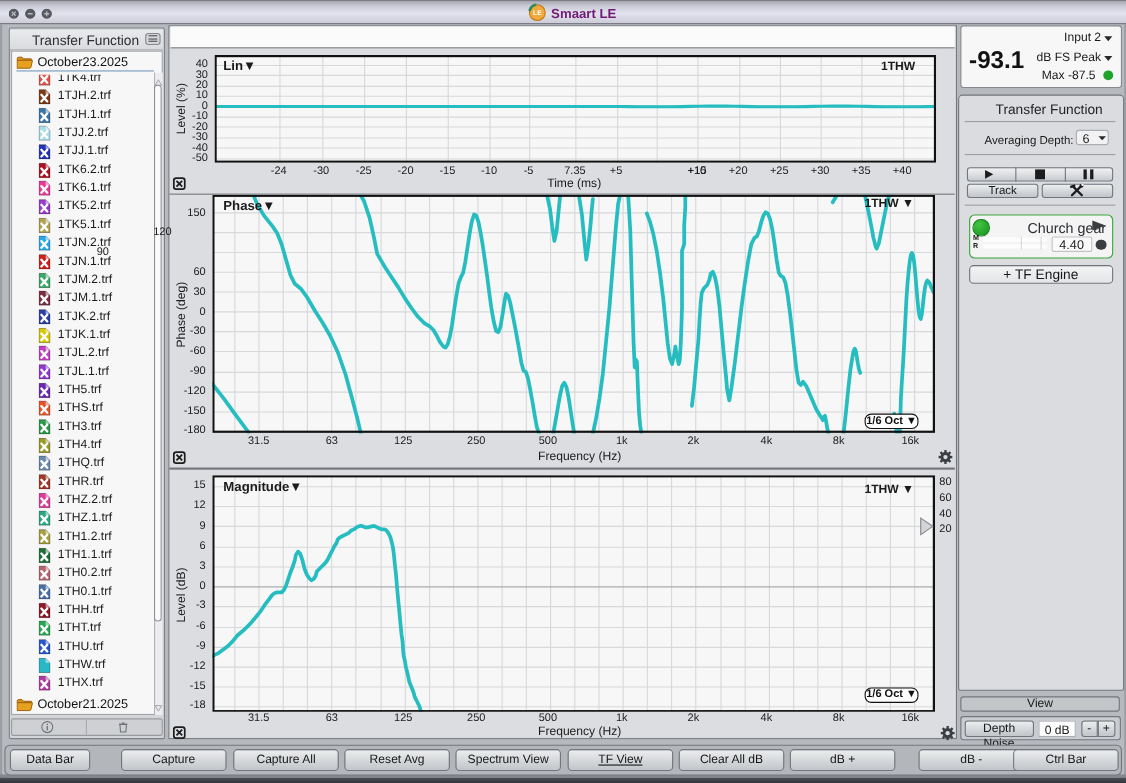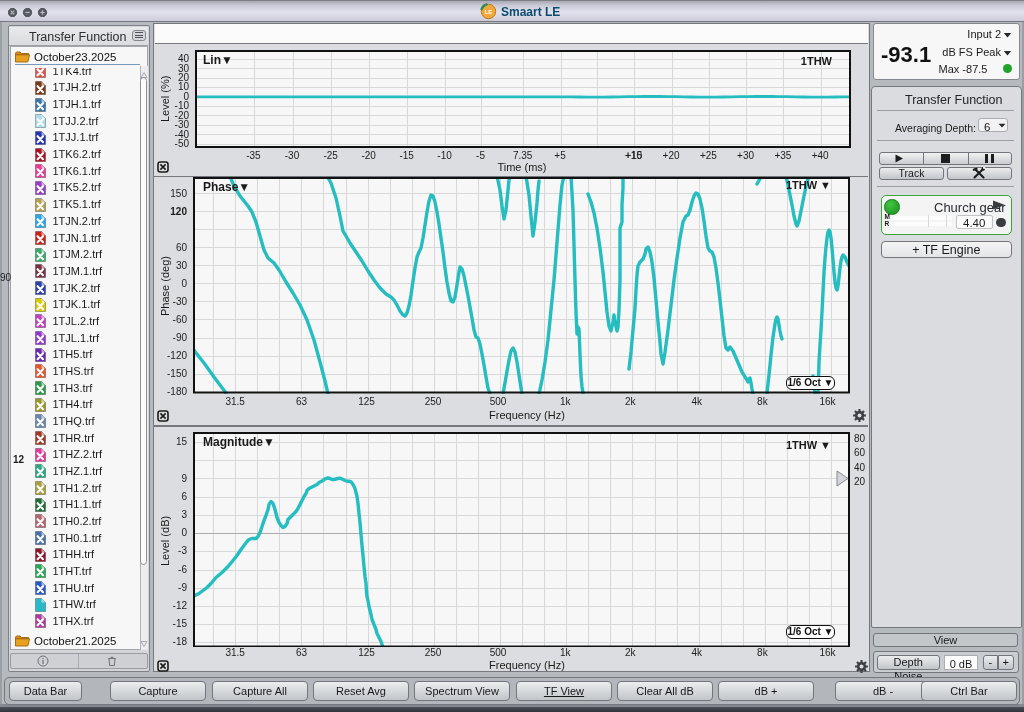--- a/index.html
+++ b/index.html
@@ -17,21 +17,21 @@
     <circle cx="34.5" cy="4.5" r="4.2" fill="#585c62" stroke="#42464c" stroke-width="0.8"></circle>
     <path d="M2.7 2.7 L6.3 6.3 M6.3 2.7 L2.7 6.3" stroke="#b8babd" stroke-width="1.1"></path>
     <path d="M17.3 4.5 L21.7 4.5" stroke="#b8babd" stroke-width="1.2"></path>
     <path d="M32.3 4.5 L36.7 4.5 M34.5 2.3 L34.5 6.7" stroke="#b8babd" stroke-width="1.2"></path>
   </svg>
 <svg style="left:480px;top:3px" width="17" height="17" viewBox="0 0 17 17">
     <circle cx="8.5" cy="8.5" r="7.2" fill="#f2a93b" stroke="#c07818" stroke-width="1"></circle>
     <path d="M1.6 6.2 A 7.3 7.3 0 0 1 6.6 1.4" stroke="#2e8b57" stroke-width="2.4" fill="none" stroke-linecap="round"></path>
     <text x="8.5" y="11" font-size="6" font-weight="bold" fill="#fff" text-anchor="middle" font-family="Liberation Sans">LE</text>
   </svg>
-<div class="txt" style="left:501px;top:5px;font-size:12px;font-weight:bold;color:#0c4a6e;">Smaart LE</div>
+<div class="txt" style="left:501px;top:5px;font-size:12px;font-weight:bold;color:#701a75;">Smaart LE</div>
 <div class="" style="left:0px;top:22px;width:2px;height:690px;background:#9b9ea4;"></div>
 <div class="" style="left:1022px;top:22px;width:2px;height:690px;background:#9b9ea4;"></div>
 <div class="" style="left:0px;top:704px;width:1024px;height:3px;background:#85888e;"></div>
 <div class="" style="left:0px;top:707px;width:1024px;height:5px;background:linear-gradient(#4c4f55,#303338);"></div>
 <div class="" style="left:7.5px;top:25px;width:142.0px;height:646.5px;background:#d3d5d8;border:1.5px solid #7e8187;border-radius:2px;"></div>
 <div class="" style="left:9.0px;top:26.5px;width:139.0px;height:19.5px;background:linear-gradient(#e9eaec,#d9dbde);border-bottom:1px solid #9da0a5;"></div>
 <div class="txt" style="left:29px;top:29.5px;font-size:12.5px;color:#2c2e31;">Transfer Function</div>
 <div class="" style="left:132px;top:29.5px;width:13.5px;height:11.5px;background:#d4d6d9;border:1px solid #84878c;border-radius:3px;"></div>
 <div class="" style="left:134.5px;top:32.0px;width:8.5px;height:1.2px;background:#4e5156;"></div>
 <div class="" style="left:134.5px;top:34.5px;width:8.5px;height:1.2px;background:#4e5156;"></div>
@@ -310,21 +310,21 @@
 <div class="tick" style="left:0px;top:53.1px;font-size:10px;width:189px;text-align:right;">40</div>
 <div class="tick" style="left:0px;top:62.5px;font-size:10px;width:189px;text-align:right;">30</div>
 <div class="tick" style="left:0px;top:72.0px;font-size:10px;width:189px;text-align:right;">20</div>
 <div class="tick" style="left:0px;top:81.4px;font-size:10px;width:189px;text-align:right;">10</div>
 <div class="tick" style="left:0px;top:90.9px;font-size:10px;width:189px;text-align:right;">0</div>
 <div class="tick" style="left:0px;top:100.3px;font-size:10px;width:189px;text-align:right;">-10</div>
 <div class="tick" style="left:0px;top:109.8px;font-size:10px;width:189px;text-align:right;">-20</div>
 <div class="tick" style="left:0px;top:119.2px;font-size:10px;width:189px;text-align:right;">-30</div>
 <div class="tick" style="left:0px;top:128.7px;font-size:10px;width:189px;text-align:right;">-40</div>
 <div class="tick" style="left:0px;top:138.1px;font-size:10px;width:189px;text-align:right;">-50</div>
-<div class="tick" style="left:239.4px;top:149.5px;font-size:10px;width:28px;text-align:center;">-35</div>
+<div class="tick" style="left:239.4px;top:149.5px;font-size:10px;width:28px;text-align:center;">-24</div>
 <div class="tick" style="left:278.0px;top:149.5px;font-size:10px;width:28px;text-align:center;">-30</div>
 <div class="tick" style="left:316.7px;top:149.5px;font-size:10px;width:28px;text-align:center;">-25</div>
 <div class="tick" style="left:354.7px;top:149.5px;font-size:10px;width:28px;text-align:center;">-20</div>
 <div class="tick" style="left:392.7px;top:149.5px;font-size:10px;width:28px;text-align:center;">-15</div>
 <div class="tick" style="left:430.6px;top:149.5px;font-size:10px;width:28px;text-align:center;">-10</div>
 <div class="tick" style="left:466.5px;top:149.5px;font-size:10px;width:28px;text-align:center;">-5</div>
 <div class="tick" style="left:508.70000000000005px;top:149.5px;font-size:10px;width:28px;text-align:center;">7.35</div>
 <div class="tick" style="left:546.0px;top:149.5px;font-size:10px;width:28px;text-align:center;">+5</div>
 <div class="tick" style="left:582.5px;top:149.5px;font-size:10px;width:28px;text-align:center;margin-left:37px;">+10</div>
 <div class="tick" style="left:619.8px;top:149.5px;font-size:10px;width:28px;text-align:center;">+15</div>
@@ -396,22 +396,22 @@
     <path d="M395.0 17.0 L398.0 25.0 L401.0 36.0 L404.0 51.0 L407.0 71.0 L410.0 95.0 L412.0 115.0 L414.0 135.0 L416.0 149.0 L418.0 154.0 L420.0 145.0 L421.0 138.0 L422.0 145.0 L424.0 154.0 L425.0 150.0 L426.0 133.0 L427.0 103.0 L427.0 73.0 L427.0 51.0 L428.0 48.0 L429.0 45.0 L429.0 28.0 L430.0 11.0 L430.0 -1.0" fill="none" stroke="#26bdc0" stroke-width="3.4" stroke-linejoin="round" stroke-linecap="round"></path>
     <path d="M436.0 192.0 L438.0 175.0 L440.0 153.0 L442.0 131.0 L443.0 113.0 L444.0 98.0 L445.0 89.0 L447.0 85.0 L450.0 82.0 L452.0 77.0 L453.0 72.0 L455.0 70.0 L457.0 75.0 L459.0 85.0 L461.0 101.0 L463.0 123.0 L465.0 145.0 L467.0 165.0 L468.0 177.0 L470.0 187.0 L472.0 175.0 L475.0 153.0 L478.0 128.0 L481.0 103.0 L484.0 81.0 L487.0 61.0 L490.0 45.0 L493.0 39.0 L495.0 38.0 L497.0 33.0 L499.0 25.0 L501.0 19.0 L503.0 16.0 L505.0 17.0 L507.0 22.0 L509.0 31.0 L511.0 44.0 L513.0 59.0 L515.0 71.0 L517.0 74.0 L519.0 75.0 L521.0 80.0 L523.0 91.0 L525.0 106.0 L527.0 123.0 L529.0 141.0 L531.0 159.0 L533.0 171.0 L535.0 173.0 L537.0 170.0 L540.0 174.0 L543.0 181.0 L546.0 188.0 L549.0 195.0 L552.0 200.0 L554.0 203.0 L555.0 205.0 L556.0 202.0 L557.0 201.0 L558.0 206.0 L559.0 212.0 L560.0 217.0" fill="none" stroke="#26bdc0" stroke-width="3.4" stroke-linejoin="round" stroke-linecap="round"></path>
     <path d="M564.0 7.0 L568.0 0.0 L571.0 -5.0" fill="none" stroke="#26bdc0" stroke-width="3.4" stroke-linejoin="round" stroke-linecap="round"></path>
     <path d="M593.0 -1.0 L596.0 13.0 L599.0 28.0 L601.0 39.0 L603.0 47.0 L604.0 49.0 L606.0 44.0 L608.0 34.0 L611.0 19.0 L614.0 5.0 L616.0 -1.0" fill="none" stroke="#26bdc0" stroke-width="3.4" stroke-linejoin="round" stroke-linecap="round"></path>
     <path d="M574.0 216.0 L576.0 198.0 L578.0 178.0 L580.0 160.0 L582.0 147.0 L583.0 142.0 L584.0 140.0 L585.0 142.0 L586.0 148.0 L587.0 154.0 L588.0 159.0 L589.0 162.0" fill="none" stroke="#26bdc0" stroke-width="3.4" stroke-linejoin="round" stroke-linecap="round"></path>
     <path d="M620.0 199.0 L621.0 208.0 L622.0 216.0" fill="none" stroke="#26bdc0" stroke-width="3.4" stroke-linejoin="round" stroke-linecap="round"></path>
     <path d="M625.0 216.0 L625.5 203.0 L626.0 185.0 L627.0 168.0 L628.0 153.0 L629.0 135.0 L630.0 115.0 L631.0 95.0 L632.0 81.0 L633.0 70.0 L634.0 61.0 L635.0 55.0 L636.0 53.0 L637.0 55.0 L638.0 61.0 L639.0 71.0 L640.0 83.0 L641.0 95.0 L642.0 105.0 L643.0 111.0 L644.0 113.0 L645.0 109.0 L646.0 100.0 L647.0 91.0 L648.0 84.0 L649.0 80.0 L650.0 78.0 L652.0 80.0 L654.0 85.0 L656.0 89.0 L657.0 87.0" fill="none" stroke="#26bdc0" stroke-width="3.4" stroke-linejoin="round" stroke-linecap="round"></path>
     <rect x="1" y="1" width="655" height="214.5" fill="none" stroke="#111" stroke-width="2"></rect>
   </svg>
 <div class="tick" style="left:0px;top:187.5px;font-size:10px;width:187px;text-align:right;">150</div>
-<div class="tick" style="left:0px;top:205.6px;font-size:10px;width:187px;text-align:right;font-weight:bold;">120</div>
-<div class="tick" style="left:0px;top:223.6px;font-size:10px;width:187px;text-align:left;margin-top:48px;">90</div>
+<div class="tick" style="left:0px;top:205.6px;font-size:10px;width:156px;text-align:right;">120</div>
+<div class="tick" style="left:0px;top:223.6px;font-size:10px;width:187px;text-align:center;">90</div>
 <div class="tick" style="left:0px;top:241.7px;font-size:10px;width:187px;text-align:right;">60</div>
 <div class="tick" style="left:0px;top:259.8px;font-size:10px;width:187px;text-align:right;">30</div>
 <div class="tick" style="left:0px;top:277.9px;font-size:10px;width:187px;text-align:right;">0</div>
 <div class="tick" style="left:0px;top:295.9px;font-size:10px;width:187px;text-align:right;">-30</div>
 <div class="tick" style="left:0px;top:314.0px;font-size:10px;width:187px;text-align:right;">-60</div>
 <div class="tick" style="left:0px;top:332.1px;font-size:10px;width:187px;text-align:right;">-90</div>
 <div class="tick" style="left:0px;top:350.1px;font-size:10px;width:187px;text-align:right;">-120</div>
 <div class="tick" style="left:0px;top:368.2px;font-size:10px;width:187px;text-align:right;">-150</div>
 <div class="tick" style="left:0px;top:386.3px;font-size:10px;width:187px;text-align:right;">-180</div>
 <div class="tick" style="left:219.2px;top:396px;font-size:10px;width:32px;text-align:center;">31.5</div>
@@ -477,21 +477,21 @@
     <line x1="0" y1="119.5" x2="657" y2="119.5" stroke="#d7d8da" stroke-width="1"></line>
     <line x1="0" y1="138.5" x2="657" y2="138.5" stroke="#d7d8da" stroke-width="1"></line>
     <line x1="0" y1="156.5" x2="657" y2="156.5" stroke="#d7d8da" stroke-width="1"></line>
     <line x1="0" y1="174.5" x2="657" y2="174.5" stroke="#d7d8da" stroke-width="1"></line>
     <line x1="0" y1="192.5" x2="657" y2="192.5" stroke="#d7d8da" stroke-width="1"></line>
     <line x1="0" y1="210.5" x2="657" y2="210.5" stroke="#d7d8da" stroke-width="1"></line>
     <path d="M0.0 164.5 L6.0 161.5 L14.0 155.5 L18.0 151.5 L23.0 145.5 L29.0 140.5 L35.0 134.5 L40.0 128.5 L44.0 123.5 L48.0 117.5 L51.0 113.5 L54.0 109.5 L56.0 107.5 L59.0 106.5 L63.0 106.5 L65.0 104.5 L67.0 100.5 L69.0 94.5 L71.0 88.5 L73.0 83.5 L75.0 77.5 L76.0 72.5 L78.0 69.5 L80.0 71.5 L82.0 77.5 L84.0 85.5 L86.0 90.5 L88.0 93.5 L90.0 95.5 L92.0 94.5 L94.0 91.5 L95.0 87.5 L97.0 85.5 L99.0 83.5 L101.0 81.5 L103.0 79.5 L105.0 76.5 L107.0 72.5 L109.0 68.5 L111.0 64.5 L113.0 61.5 L114.0 58.5 L116.0 56.5 L118.0 55.5 L120.0 54.5 L122.0 53.5 L124.0 52.5 L126.0 50.5 L128.0 49.5 L130.0 48.5 L131.0 47.5 L133.0 46.5 L135.0 46.0 L137.0 46.5 L139.0 47.5 L141.0 47.5 L143.0 47.0 L145.0 46.5 L147.0 46.1 L148.0 46.5 L150.0 47.5 L152.0 48.5 L154.0 49.2 L156.0 49.2 L158.0 49.9 L160.0 52.5 L162.0 56.5 L164.0 64.5 L165.0 71.5 L166.0 81.5 L167.0 90.5 L168.0 102.5 L169.0 113.5 L170.0 123.5 L171.0 134.5 L172.0 144.5 L173.0 151.5 L173.5 159.5 L174.0 164.5 L175.0 168.5 L176.0 174.5 L177.0 178.5 L178.0 182.5 L179.0 187.5 L181.0 192.5 L183.0 197.5 L184.0 201.5 L186.0 205.5 L188.0 209.5 L189.0 212.5 L190.0 216.5" fill="none" stroke="#26bdc0" stroke-width="3.4" stroke-linejoin="round" stroke-linecap="round"></path>
     <rect x="1" y="1" width="655" height="213.5" fill="none" stroke="#111" stroke-width="2"></rect>
   </svg>
 <div class="tick" style="left:0px;top:436.1px;font-size:10px;width:187px;text-align:right;">15</div>
-<div class="tick" style="left:13px;top:454.3px;font-size:10px;width:187px;text-align:left;font-weight:bold;">12</div>
+<div class="tick" style="left:0px;top:454.3px;font-size:10px;width:187px;text-align:right;">12</div>
 <div class="tick" style="left:0px;top:472.5px;font-size:10px;width:187px;text-align:right;">9</div>
 <div class="tick" style="left:0px;top:490.7px;font-size:10px;width:187px;text-align:right;">6</div>
 <div class="tick" style="left:0px;top:508.9px;font-size:10px;width:187px;text-align:right;">3</div>
 <div class="tick" style="left:0px;top:527.1px;font-size:10px;width:187px;text-align:right;">0</div>
 <div class="tick" style="left:0px;top:545.3px;font-size:10px;width:187px;text-align:right;">-3</div>
 <div class="tick" style="left:0px;top:563.5px;font-size:10px;width:187px;text-align:right;">-6</div>
 <div class="tick" style="left:0px;top:581.7px;font-size:10px;width:187px;text-align:right;">-9</div>
 <div class="tick" style="left:0px;top:599.9px;font-size:10px;width:187px;text-align:right;">-12</div>
 <div class="tick" style="left:0px;top:618.1px;font-size:10px;width:187px;text-align:right;">-15</div>
 <div class="tick" style="left:0px;top:636.3px;font-size:10px;width:187px;text-align:right;">-18</div>
@@ -522,21 +522,21 @@
 <div class="tick" style="left:849px;top:447.0px;font-size:10px;width:16px;text-align:right;">60</div>
 <div class="tick" style="left:849px;top:461.5px;font-size:10px;width:16px;text-align:right;">40</div>
 <div class="tick" style="left:849px;top:476.0px;font-size:10px;width:16px;text-align:right;">20</div>
 <svg style="left:836px;top:470px" width="14" height="17" viewBox="0 0 14 17">
     <path d="M1 1 L12 8.5 L1 16 Z" fill="#d2d4d7" stroke="#85888d" stroke-width="1"></path>
   </svg>
 <div class="" style="left:872.5px;top:23px;width:147.0px;height:56.5px;background:#f7f7f8;border:1.5px solid #85888d;border-radius:3px;"></div>
 <div class="txt" style="left:881px;top:42px;font-size:22px;font-weight:bold;color:#111;">-93.1</div>
 <div class="txt" style="left:935px;top:28px;font-size:11px;width:66px;text-align:right;">Input 2</div>
 <div class="txt" style="left:935px;top:46px;font-size:11px;width:66px;text-align:right;">dB FS Peak</div>
-<div class="txt" style="left:930px;top:62.5px;font-size:11px;width:66px;text-align:center;">Max -87.5</div>
+<div class="txt" style="left:930px;top:62.5px;font-size:11px;width:66px;text-align:right;">Max -87.5</div>
 <svg style="left:1003px;top:31.5px" width="9" height="6" viewBox="0 0 9 6">
     <path d="M0.8 1 L8.2 1 L4.5 5.5 Z" fill="#26282b"></path>
   </svg>
 <svg style="left:1003px;top:49.5px" width="9" height="6" viewBox="0 0 9 6">
     <path d="M0.8 1 L8.2 1 L4.5 5.5 Z" fill="#26282b"></path>
   </svg>
 <div class="" style="left:1002.5px;top:63.5px;width:9px;height:9px;background:#1fa32a;border-radius:50%;"></div>
 <div class="" style="left:870.5px;top:86px;width:151.0px;height:542px;background:#dadcdf;border:1.5px solid #74777c;border-radius:4px 4px 2px 2px;"></div>
 <div class="txt" style="left:905px;top:93px;font-size:12.5px;color:#232528;width:82px;text-align:center;left:905px;">Transfer Function</div>
 <div class="" style="left:877px;top:110px;width:137px;height:1px;background:#9b9ea3;"></div>

